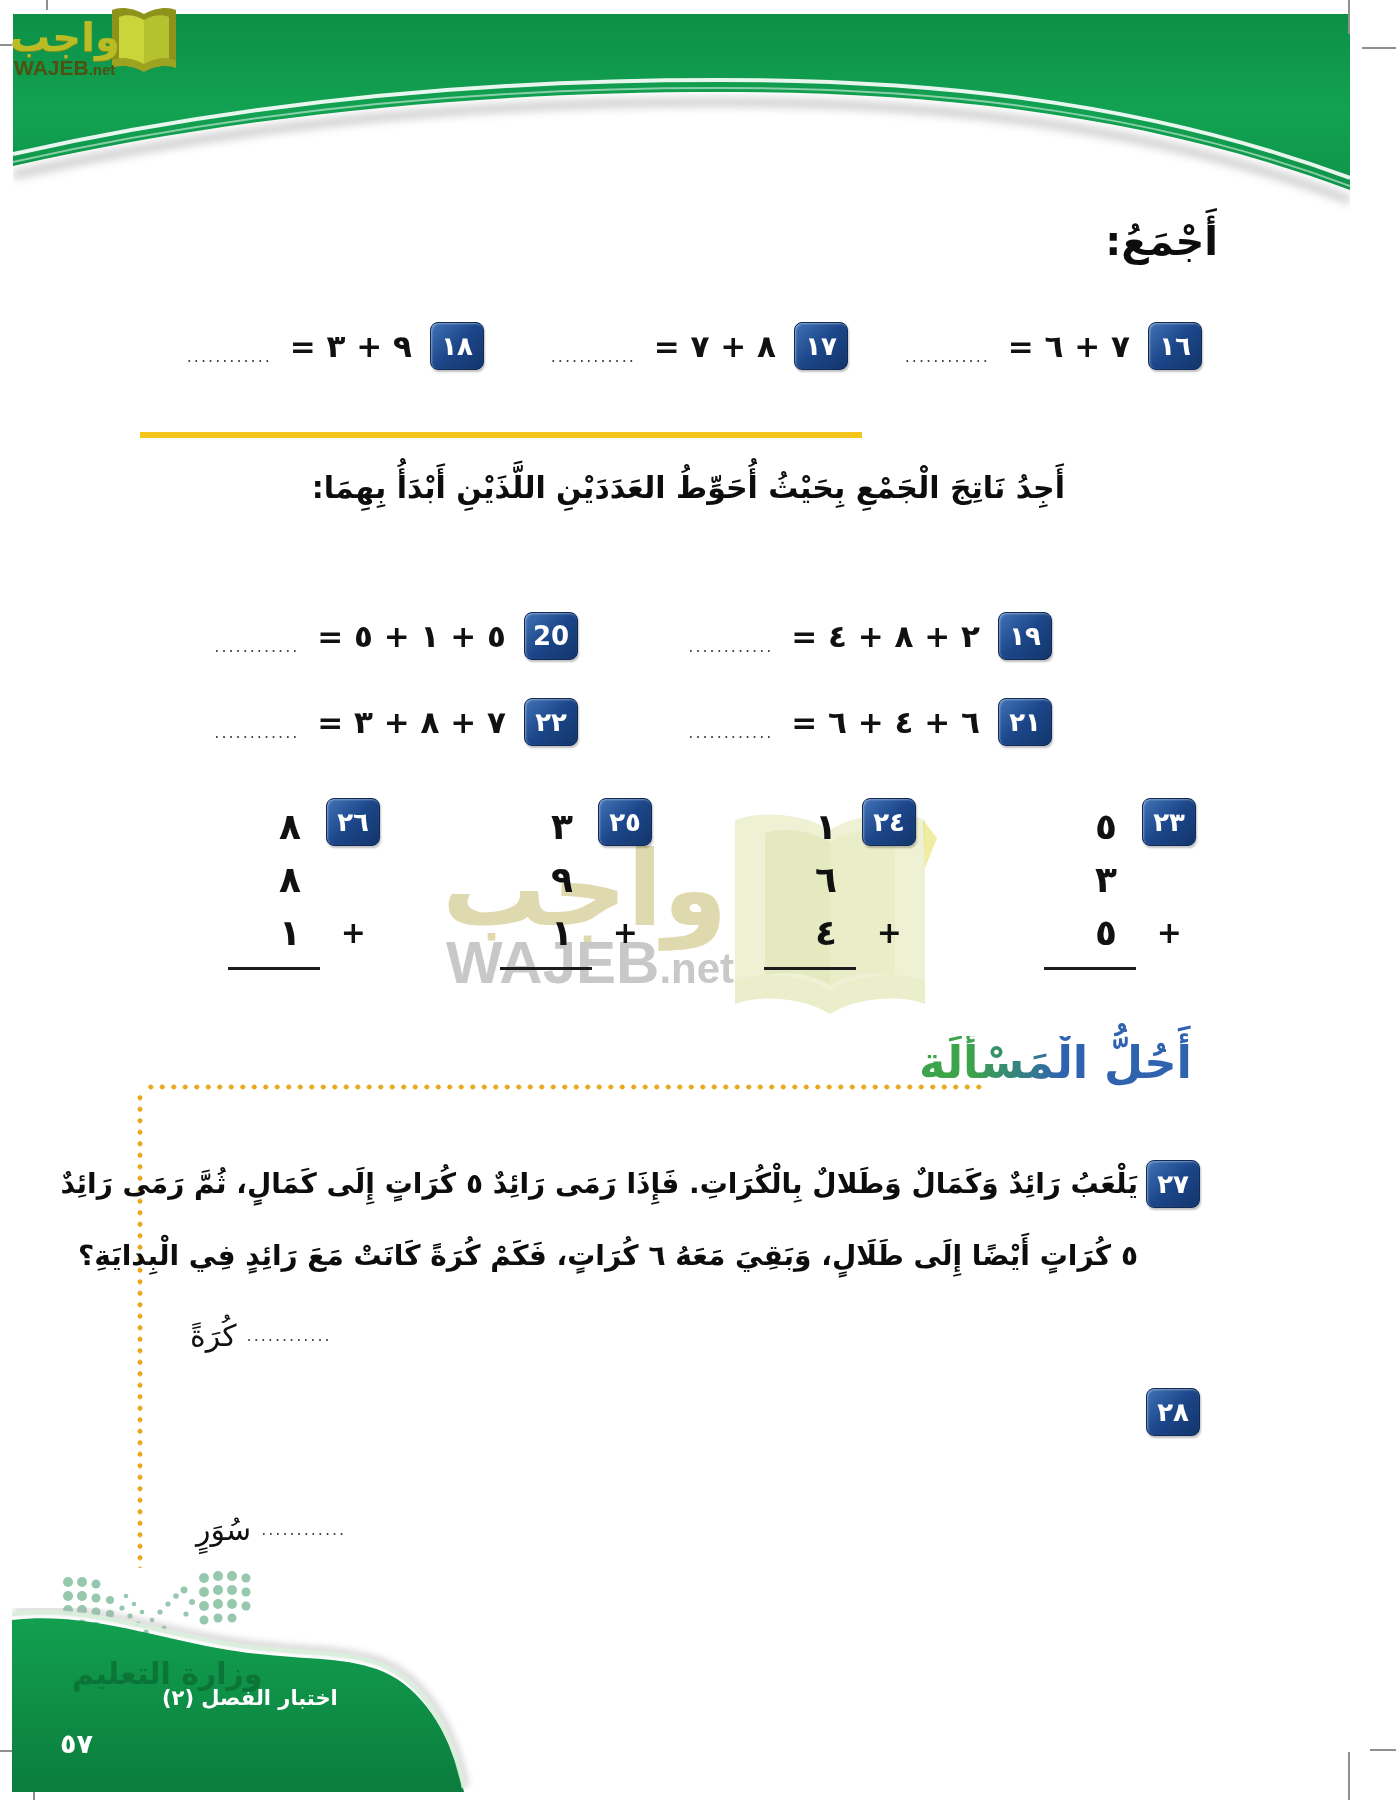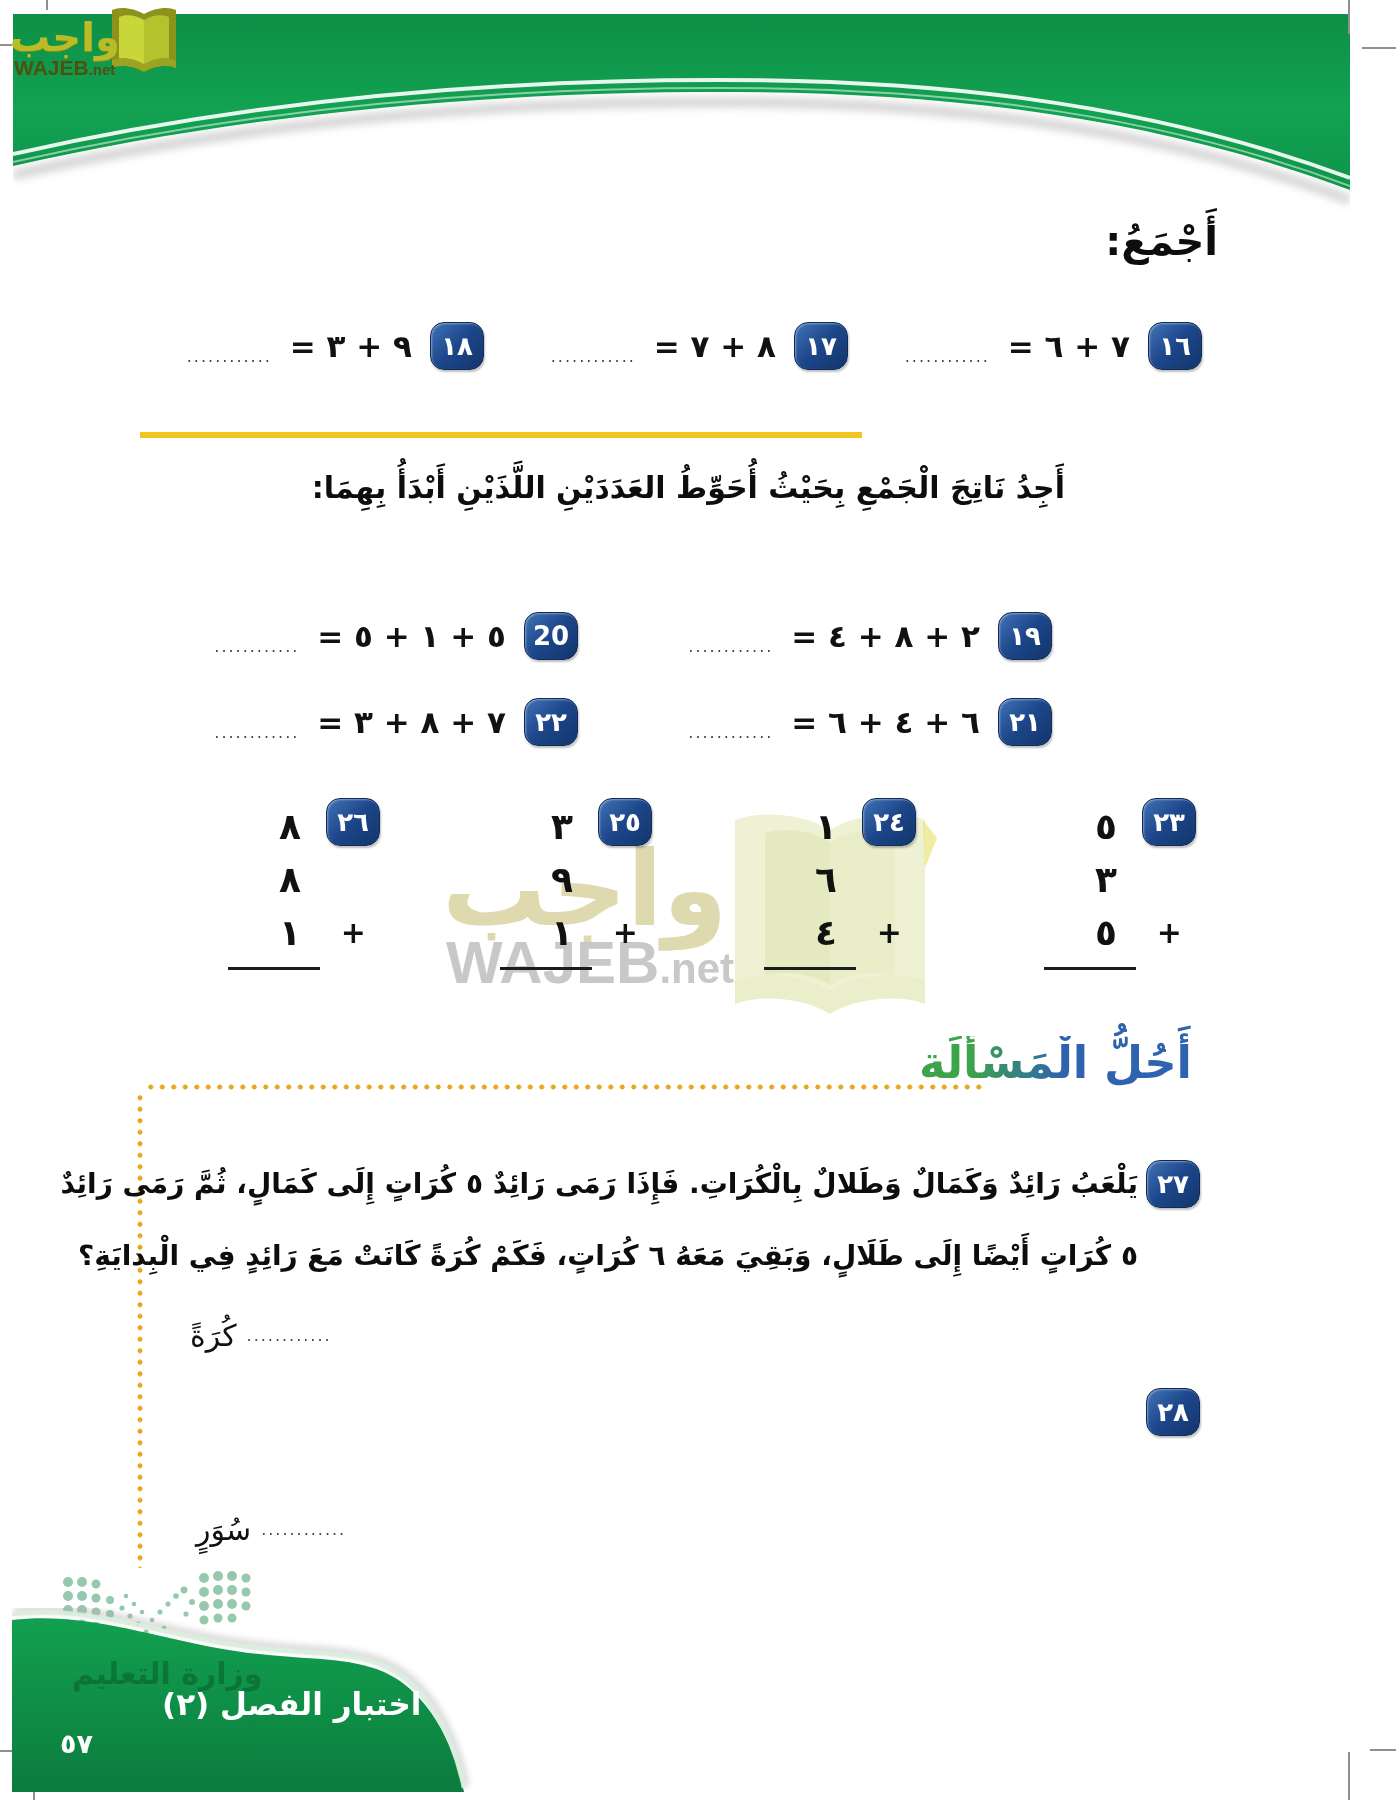--- a/index.html
+++ b/index.html
@@ -23,21 +23,21 @@
   .h-ajmau{position:absolute;top:218px;right:178px;font-size:40px;font-weight:bold;color:#0d0d0d;}
   .h-circle{position:absolute;top:470px;right:331px;font-size:30px;font-weight:bold;white-space:nowrap;color:#0d0d0d;margin-left:11px;}
   .h-solve{position:absolute;top:1036px;right:204px;font-size:45px;font-weight:bold;white-space:nowrap;text-align:right;}
   .h-solve .w1{color:var(--solve-blue);}
   .h-solve .w2{background:linear-gradient(to left,var(--solve-blue) 15%,var(--solve-green) 70%);
                -webkit-background-clip:text;background-clip:text;color:transparent;}
 
   .divider{position:absolute;top:432px;left:140px;width:722px;height:6px;background:var(--yellow);}
 
   
-  .numbox{width:52px;height:46px;border-radius:14px;flex:0 0 auto;
+  .numbox{width:52px;height:46px;border-radius:8px;flex:0 0 auto;
           background:linear-gradient(135deg,var(--box-blue-1) 0%,var(--box-blue-2) 50%,var(--box-blue-3) 100%);
           border:1px solid #0e2a56;box-shadow:inset 1px 1px 2px rgba(255,255,255,.4),1px 2px 2px rgba(0,0,0,.25);
           color:#fff;font-size:26px;font-weight:bold;display:flex;align-items:center;justify-content:center;}
 
   
   .eq{position:absolute;display:flex;align-items:center;gap:18px;}
   .eq-text{font-size:31px;font-weight:bold;white-space:nowrap;letter-spacing:2px;}
   .blank{font-size:16px;letter-spacing:2px;color:#444;align-self:flex-end;padding-bottom:4px;white-space:nowrap;}
 
   
@@ -64,21 +64,21 @@
          background-size:6px 11.5px;background-repeat:repeat-y;}
 
   
   .wm{position:absolute;pointer-events:none;direction:ltr;}
   .wm-ar{top:828px;left:442px;font-size:104px;font-weight:bold;color:var(--wm-khaki);opacity:.8;}
   .wm-en{top:928px;left:446px;font-family:"Liberation Sans",sans-serif;font-weight:bold;
          font-size:60px;color:var(--wm-gray);opacity:.9;}
   .wm-en small{font-size:42px;}
 
   
-  .f-label{position:absolute;top:1686px;left:162px;font-size:31px;font-weight:bold;color:#fff;white-space:nowrap;}
+  .f-label{position:absolute;top:1686px;left:162px;font-size:21px;font-weight:bold;color:#fff;white-space:nowrap;}
   .f-page{position:absolute;top:1688px;left:60px;font-size:27px;font-weight:bold;color:#fff;margin-top:40px;}
   .f-wm{position:absolute;top:1656px;left:72px;font-size:30px;font-weight:bold;color:rgba(6,80,36,.45);white-space:nowrap;}
 </style>
 </head>
 <body>
 
 <div class="page">
 
   <svg class="abs" style="left:13px;top:14px" width="1337" height="200" viewBox="0 0 1337 200">
     <defs>

